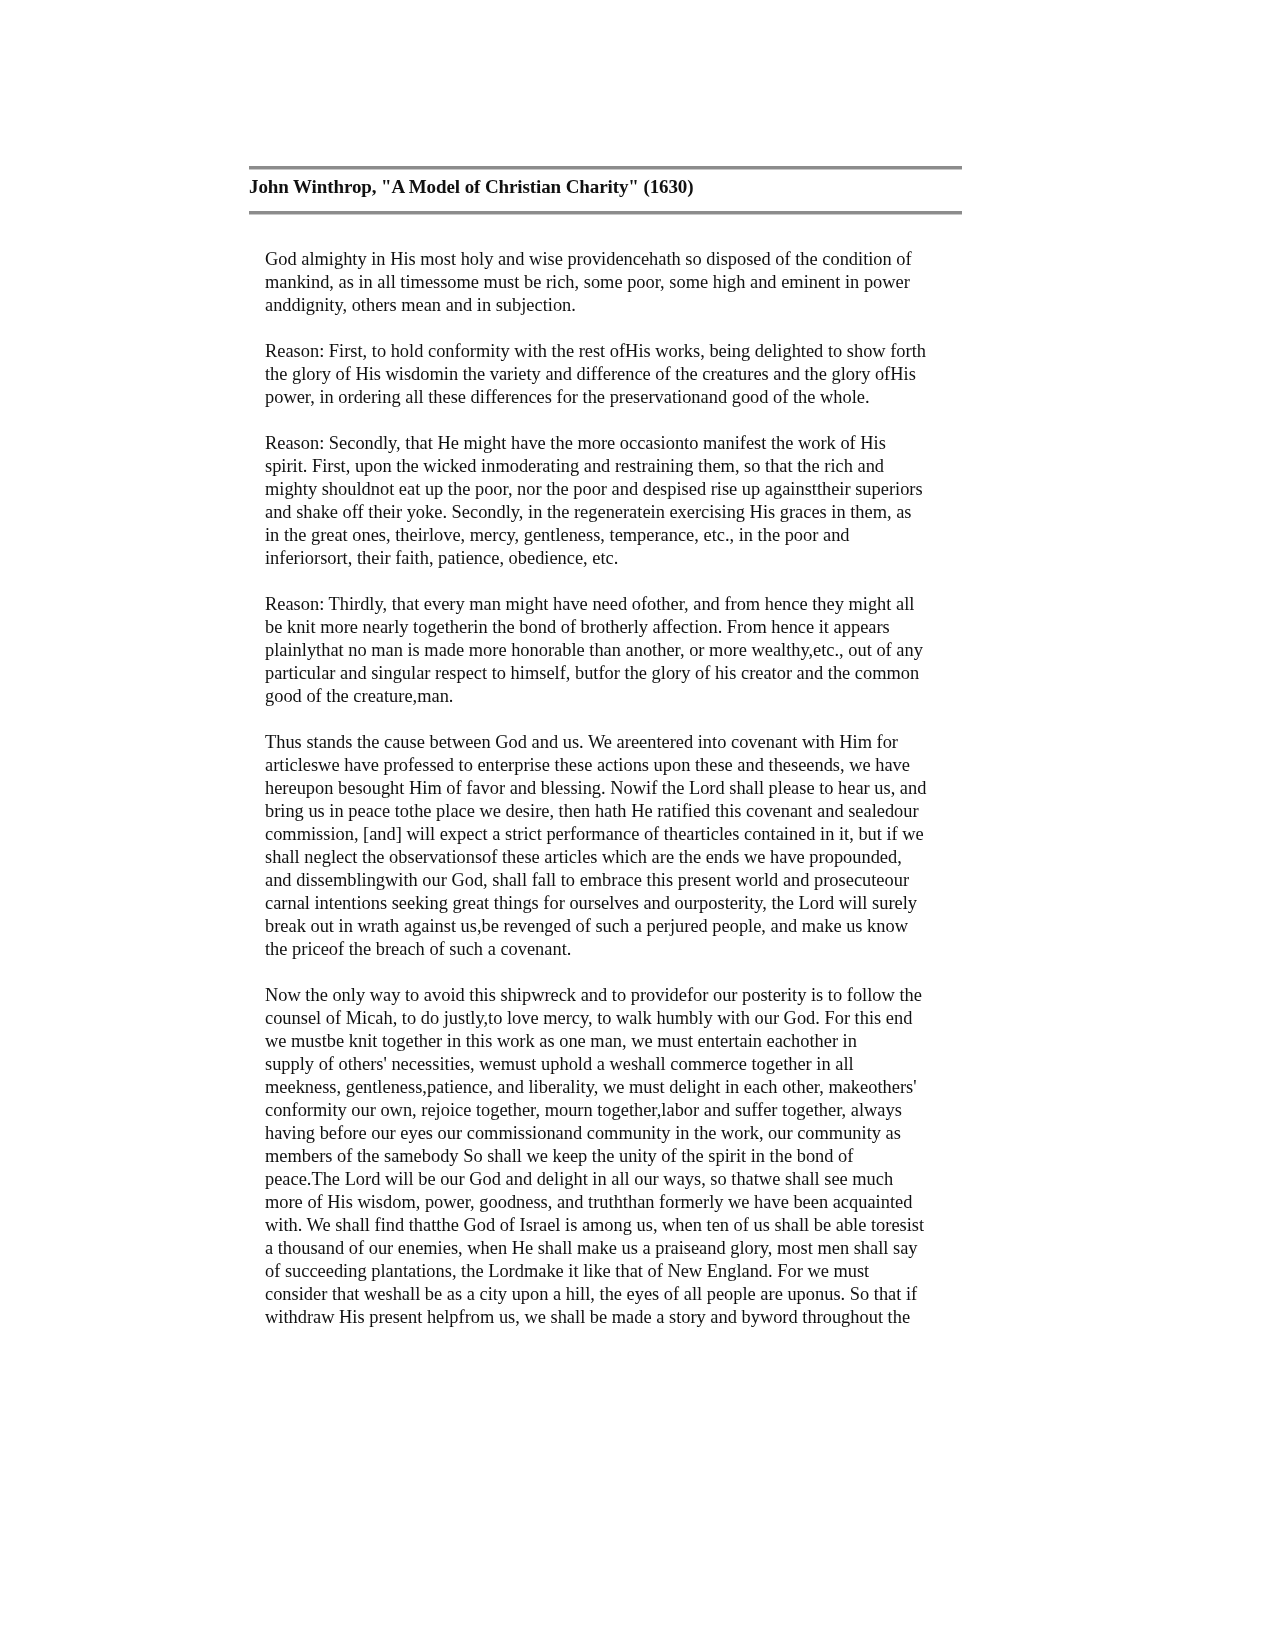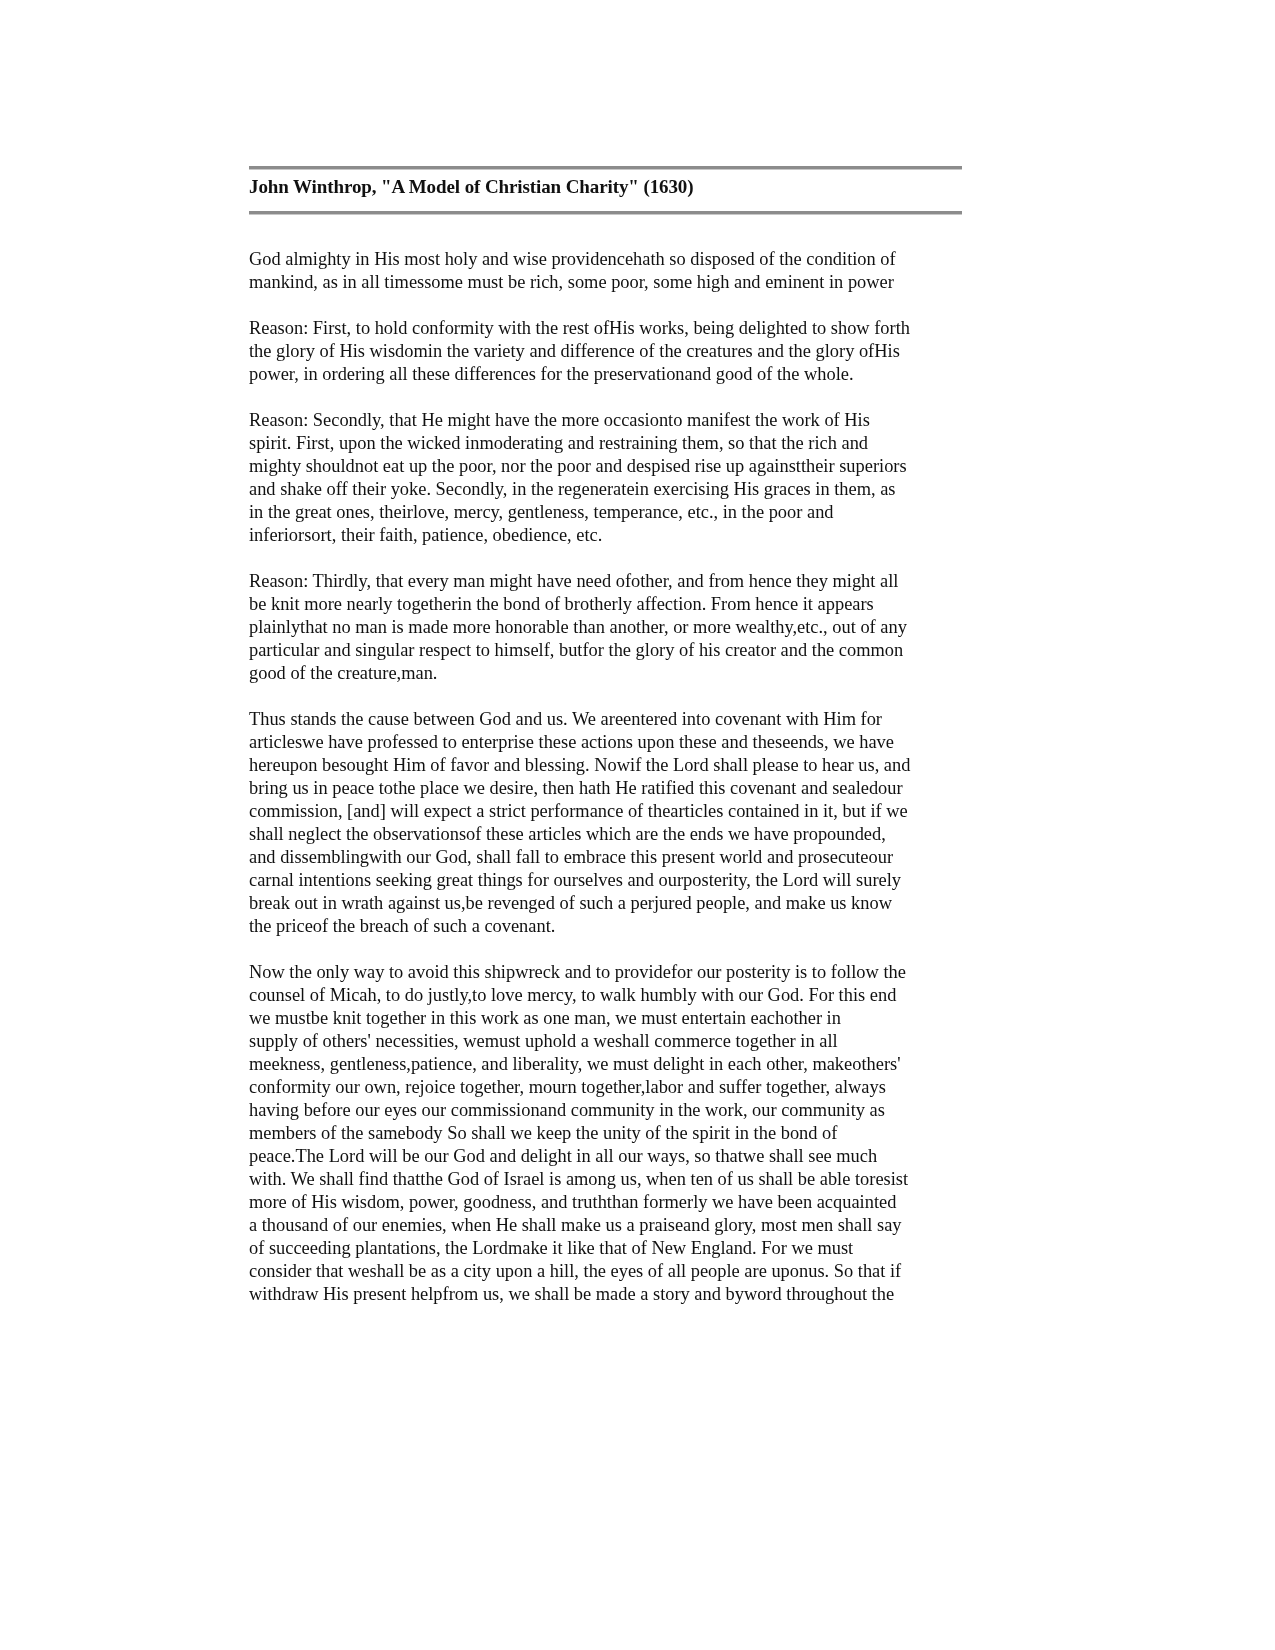--- a/index.html
+++ b/index.html
@@ -2,33 +2,34 @@
 <html><head>
 <meta charset="utf-8">
 <style>
   html, body { margin: 0; padding: 0; background: #ffffff; }
   body { width: 1275px; height: 1650px; position: relative; overflow: hidden;
          font-family: "Liberation Serif", "DejaVu Serif", serif; color: #111; }
   .rule { position: absolute; left: 249px; width: 713px; height: 3px; background: #8c8c8c; border-bottom: 1px solid #c8c8c8; }
   .title { position: absolute; left: 249px; top: 176px; font-size: 19px; font-weight: bold; letter-spacing: -0.1px; }
   .body { position: absolute; left: 249px; top: 248px; width: 720px; font-size: 18.4px; line-height: 23px; }
   .para { margin: 0 0 23px 0; }
-  .line { display: block; white-space: nowrap; }
+  .line { display: block; white-space: nowrap; margin-left: 16px; }
 </style>
 </head>
 <body>
 
 <div class="rule" style="top:166px;"></div>
 <div class="title">John Winthrop, "A Model of Christian Charity" (1630)</div>
 <div class="rule" style="top:211px;"></div>
 
 <div class="body" id="doc-body">
     <p class="para">
       <span class="line">God almighty in His most holy and wise providencehath so disposed of the condition of</span>
       <span class="line">mankind, as in all timessome must be rich, some poor, some high and eminent in power</span>
+      <span class="line">anddignity, others mean and in subjection.</span>
     </p>
     <p class="para">
       <span class="line">Reason: First, to hold conformity with the rest ofHis works, being delighted to show forth</span>
       <span class="line">the glory of His wisdomin the variety and difference of the creatures and the glory ofHis</span>
       <span class="line">power, in ordering all these differences for the preservationand good of the whole.</span>
     </p>
     <p class="para">
       <span class="line">Reason: Secondly, that He might have the more occasionto manifest the work of His</span>
       <span class="line">spirit. First, upon the wicked inmoderating and restraining them, so that the rich and</span>
       <span class="line">mighty shouldnot eat up the poor, nor the poor and despised rise up againsttheir superiors</span>
@@ -58,20 +59,20 @@
     <p class="para">
       <span class="line">Now the only way to avoid this shipwreck and to providefor our posterity is to follow the</span>
       <span class="line">counsel of Micah, to do justly,to love mercy, to walk humbly with our God. For this end</span>
       <span class="line">we mustbe knit together in this work as one man, we must entertain eachother in</span>
       <span class="line">supply of others' necessities, wemust uphold a weshall commerce together in all</span>
       <span class="line">meekness, gentleness,patience, and liberality, we must delight in each other, makeothers'</span>
       <span class="line">conformity our own, rejoice together, mourn together,labor and suffer together, always</span>
       <span class="line">having before our eyes our commissionand community in the work, our community as</span>
       <span class="line">members of the samebody So shall we keep the unity of the spirit in the bond of</span>
       <span class="line">peace.The Lord will be our God and delight in all our ways, so thatwe shall see much</span>
+      <span class="line">more of His wisdom, power, goodness, and truththan formerly we have been acquainted</span>
       <span class="line">with. We shall find thatthe God of Israel is among us, when ten of us shall be able toresist</span>
-      <span class="line">more of His wisdom, power, goodness, and truththan formerly we have been acquainted</span>
       <span class="line">a thousand of our enemies, when He shall make us a praiseand glory, most men shall say</span>
       <span class="line">of succeeding plantations, the Lordmake it like that of New England. For we must</span>
       <span class="line">consider that weshall be as a city upon a hill, the eyes of all people are uponus. So that if</span>
       <span class="line">withdraw His present helpfrom us, we shall be made a story and byword throughout the</span>
     </p>
   </div>
 
 </body></html>

